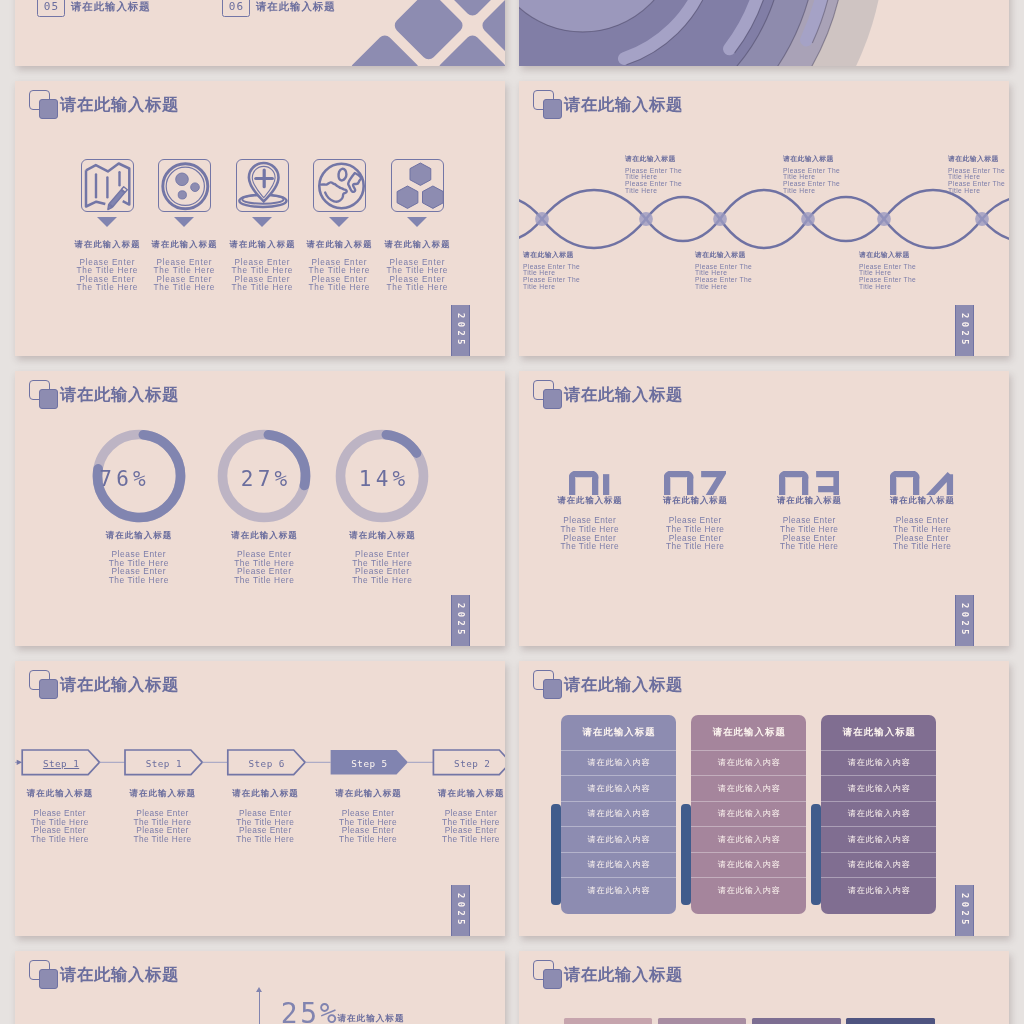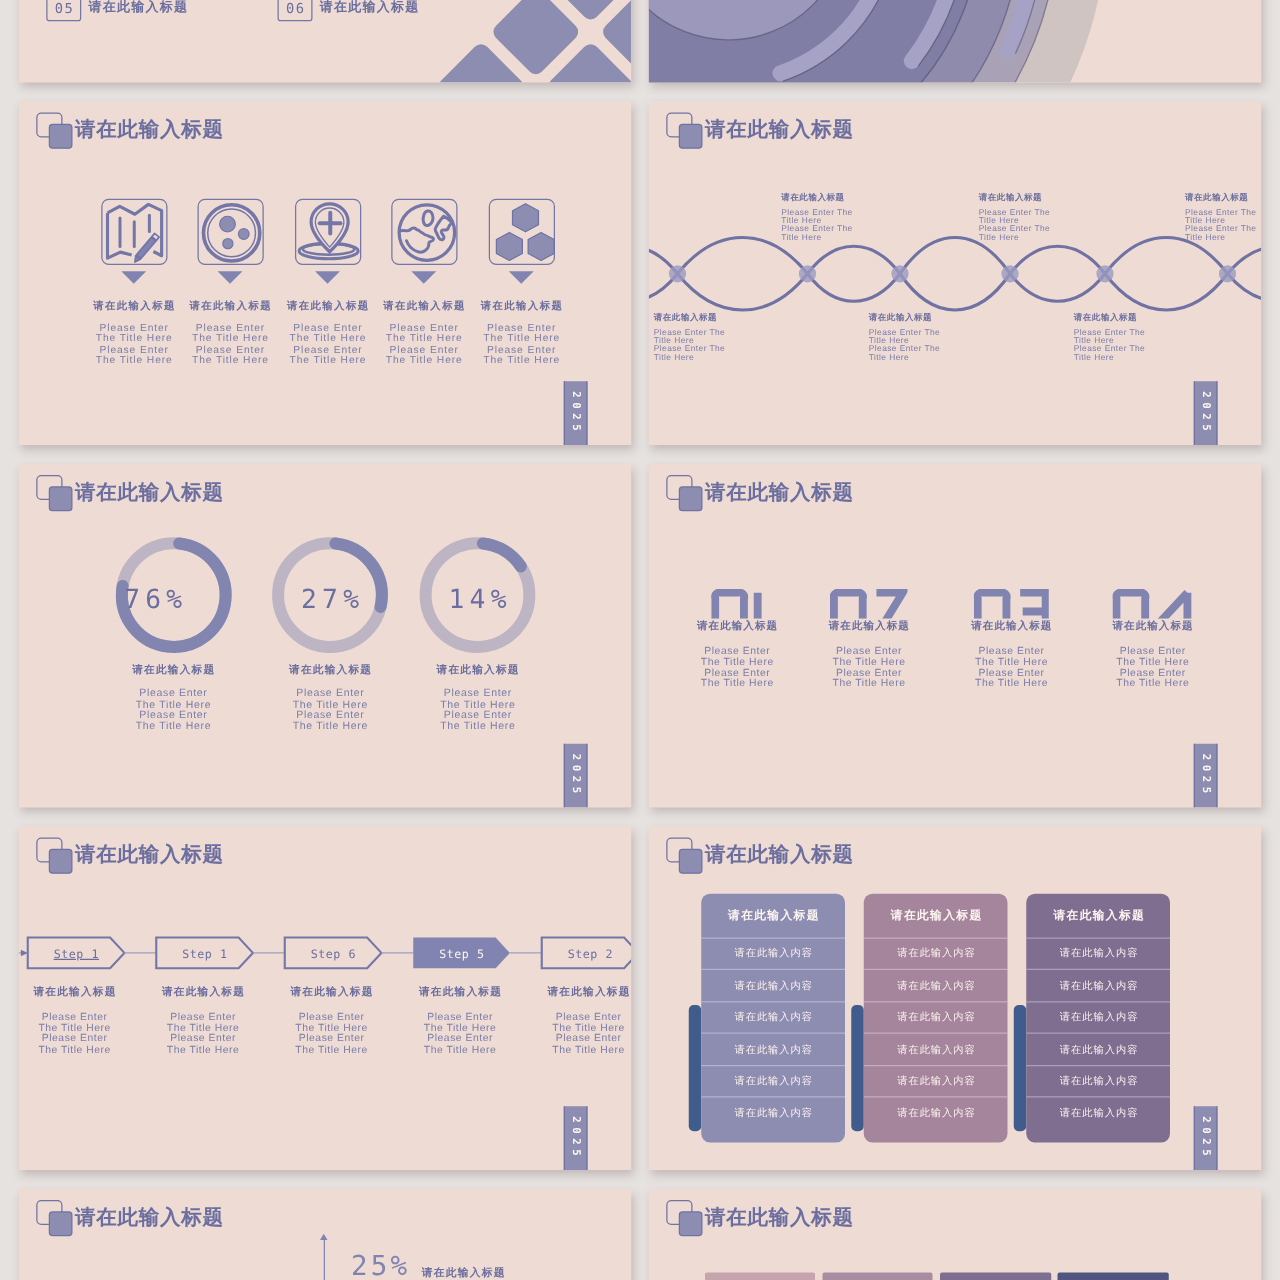--- a/index.html
+++ b/index.html
@@ -600,21 +600,21 @@
     <div class="tc-r">请在此输入内容</div>
   </div>
   <div class="yr">2025</div>
 </div>
 <div class="slide" style="left:15px;top:951px;">
   <div class="sh-sq-o"></div>
       <div class="sh-sq-f"></div>
       <div class="sh-title">请在此输入标题</div>
   <div style="position:absolute;left:244.1px;top:41.3px;width:1.2px;height:234px;background:#8184b0;"></div>
   <div style="position:absolute;left:241.2px;top:36.3px;width:0;height:0;border-left:3.5px solid transparent;border-right:3.5px solid transparent;border-bottom:5.5px solid #8184b0;"></div>
-  <div style="position:absolute;left:263.2px;top:51.5px;font-size:22px;color:#8184b0;font-family:'DejaVu Sans Mono',monospace;letter-spacing:2.6px;text-indent:2.6px;line-height:22px;">25%</div>
+  <div style="position:absolute;left:263.2px;top:51.5px;font-size:28px;color:#8184b0;font-family:'DejaVu Sans Mono',monospace;letter-spacing:2.6px;text-indent:2.6px;line-height:22px;">25%</div>
   <div style="position:absolute;left:321.4px;top:62.6px;font-size:8.6px;font-weight:700;color:#6b6e9e;letter-spacing:1.0px;text-indent:1.0px;white-space:nowrap;line-height:9.5px;">请在此输入标题</div>
 </div>
 <div class="slide" style="left:519px;top:951px;">
   <div class="sh-sq-o"></div>
       <div class="sh-sq-f"></div>
       <div class="sh-title">请在此输入标题</div>
   <div style="position:absolute;left:44.5px;top:66.7px;width:88.5px;height:30px;background:#c6a4ad;border-radius:1.5px;"></div>
   <div style="position:absolute;left:138.8px;top:66.7px;width:88.5px;height:30px;background:#a88da2;border-radius:1.5px;"></div>
   <div style="position:absolute;left:233.0px;top:66.7px;width:88.5px;height:30px;background:#7d6e92;border-radius:1.5px;"></div>
   <div style="position:absolute;left:327.3px;top:66.7px;width:88.5px;height:30px;background:#4f5480;border-radius:1.5px;"></div>

